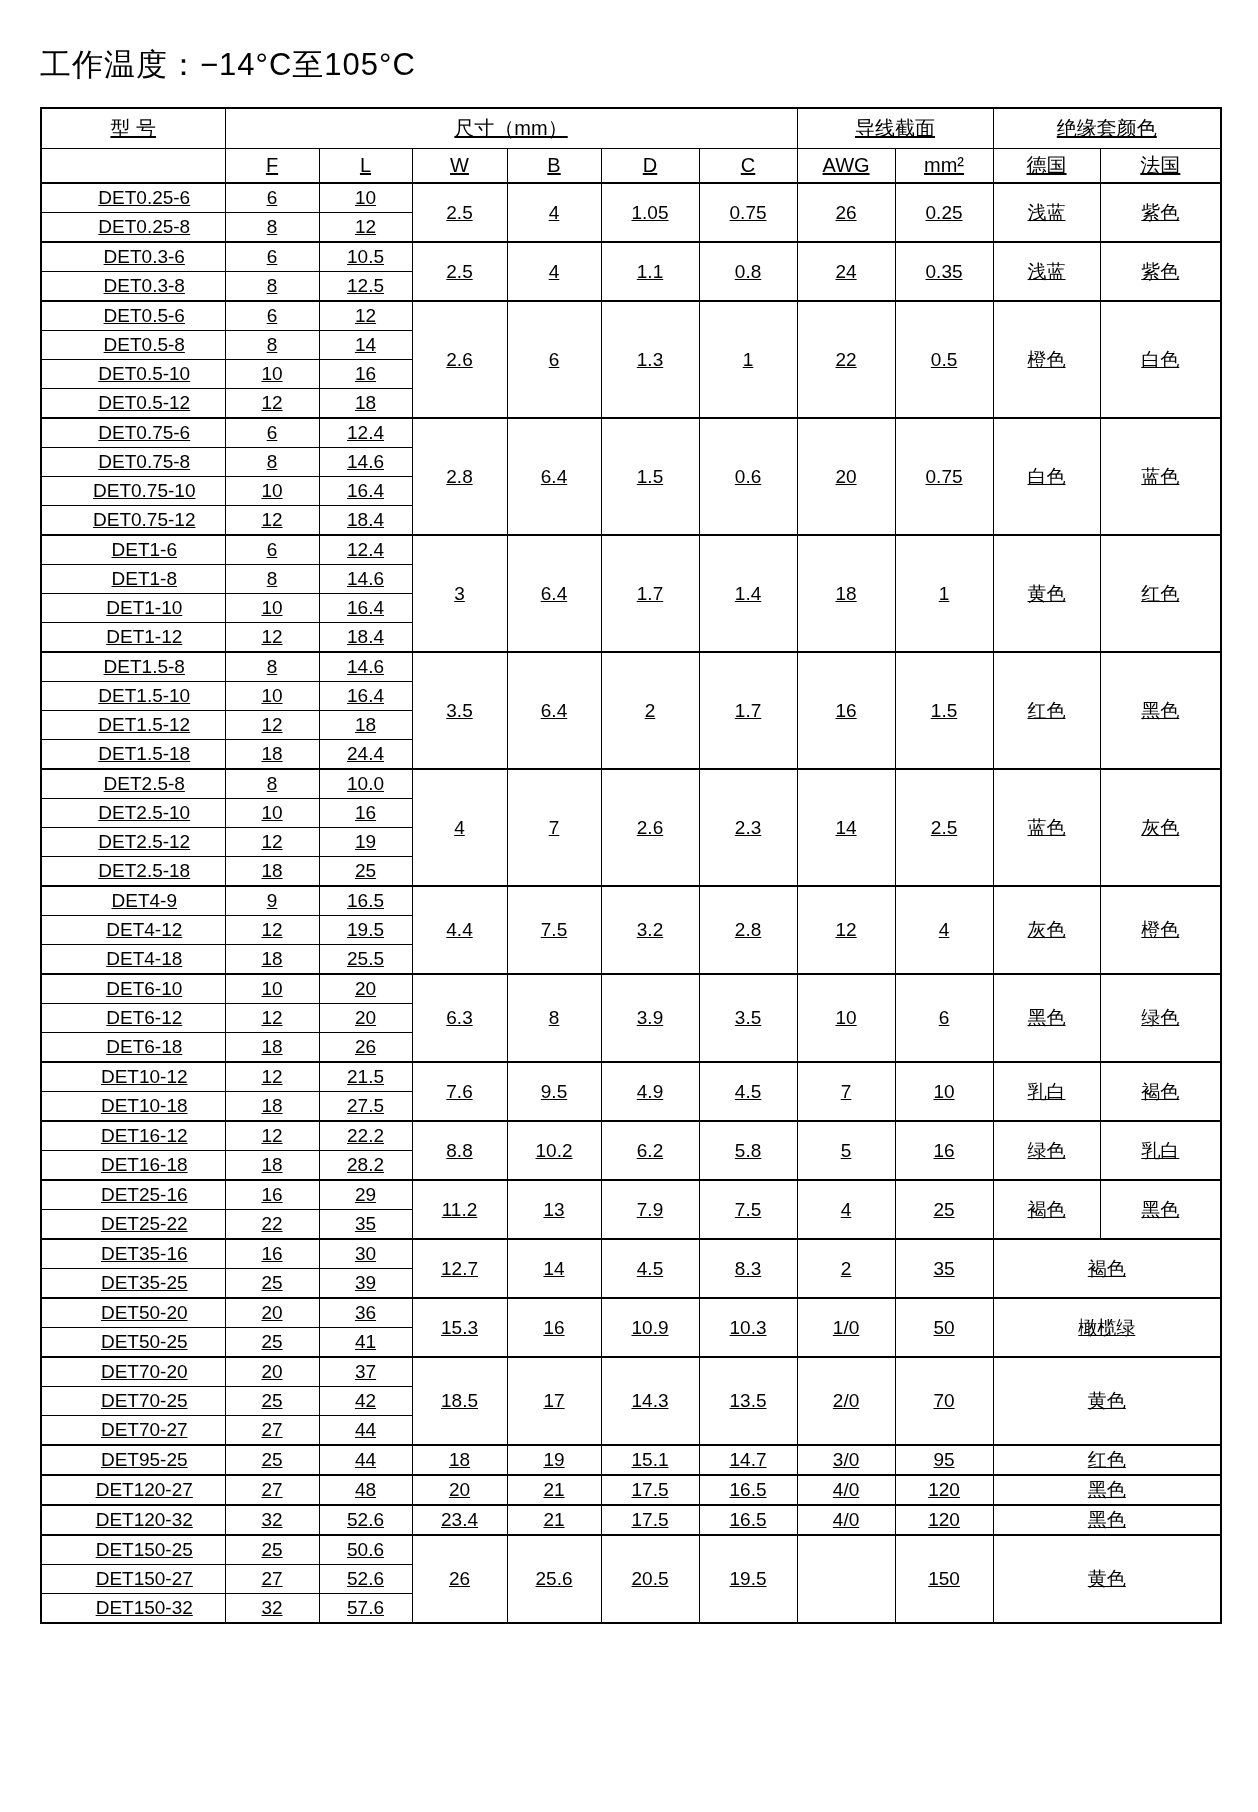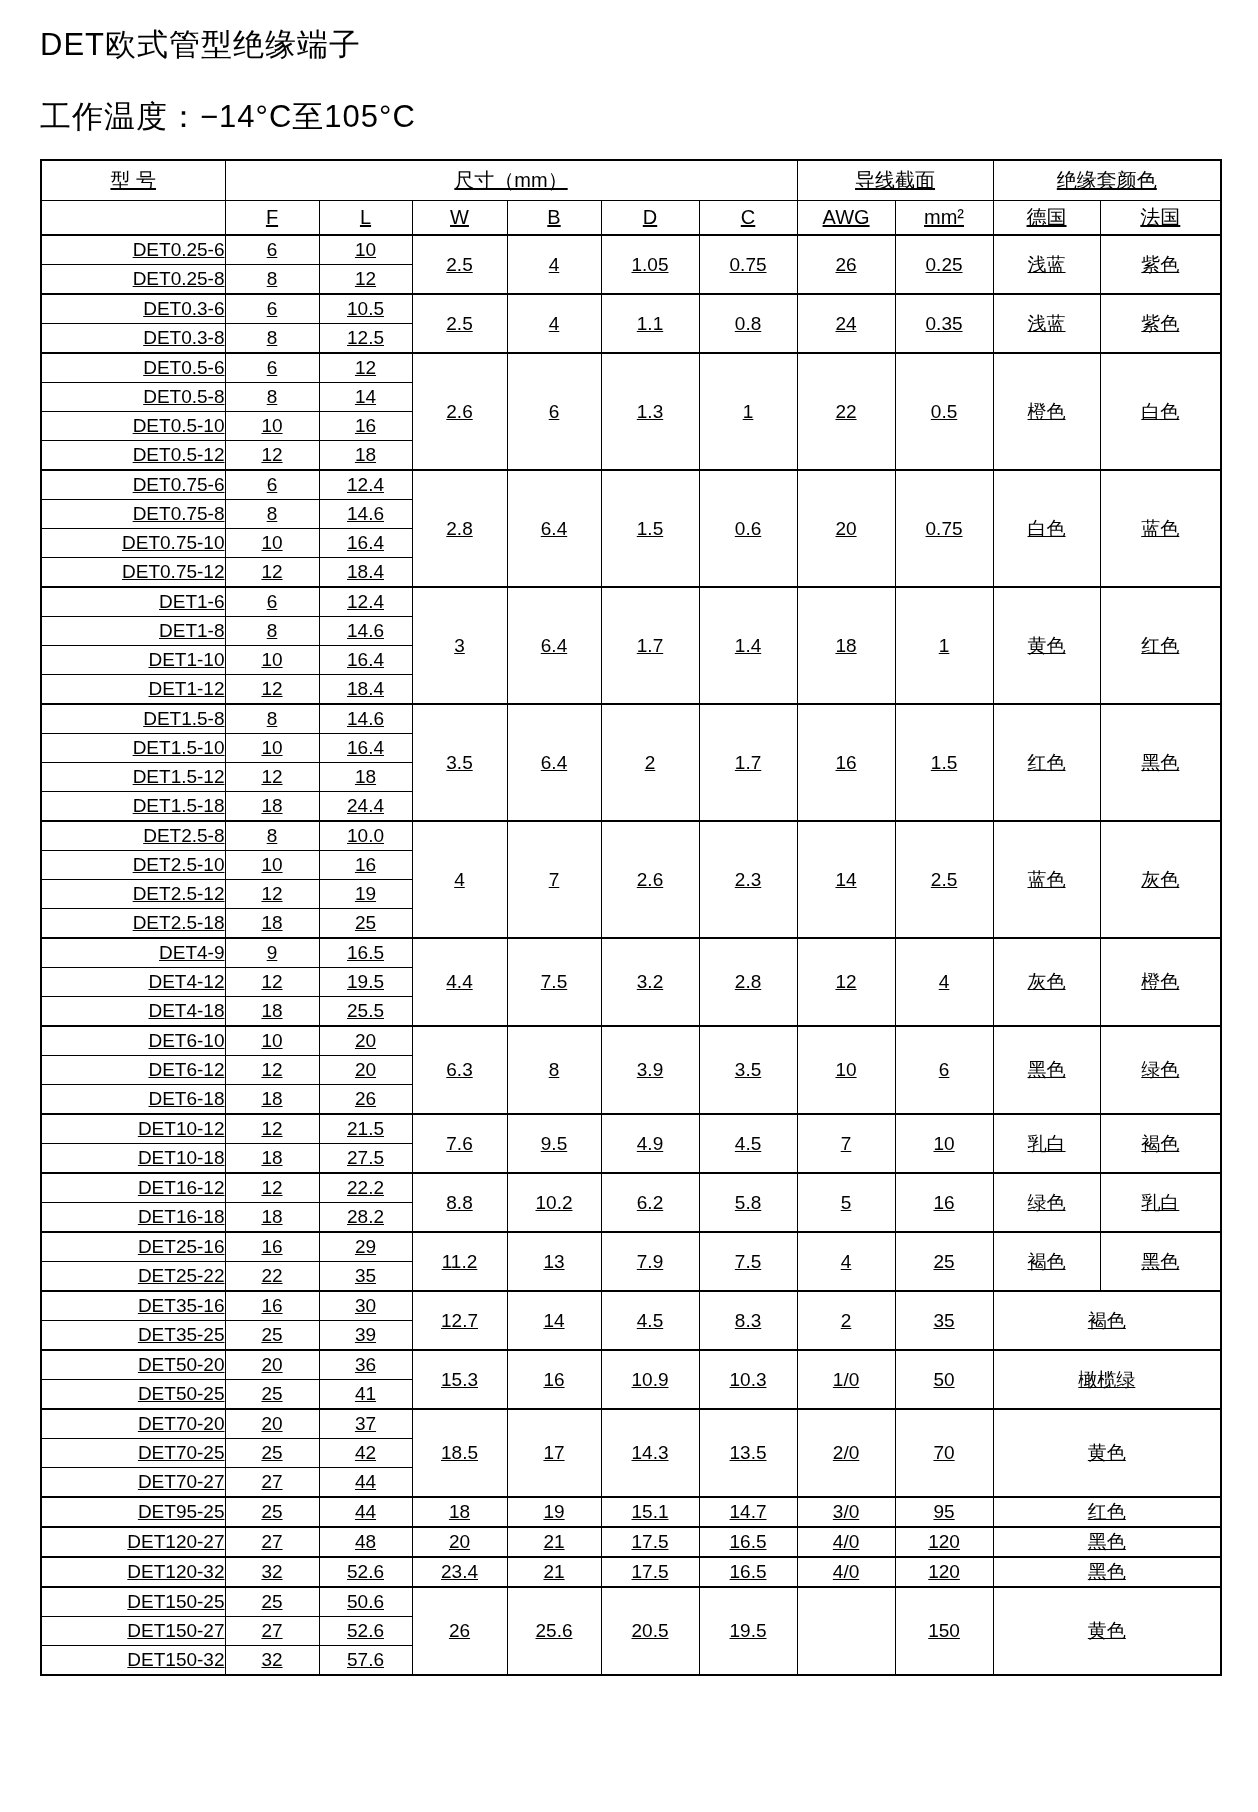--- a/index.html
+++ b/index.html
@@ -6,28 +6,27 @@
   body{width:1258px;height:1812px;font-family:"Liberation Sans","DejaVu Sans",sans-serif;}
   .page{padding:14px 38px 0 40px;}
   .title{font-size:31px;font-weight:500;letter-spacing:1px;margin:10px 0 0 0;}
   .temp{font-size:31px;font-weight:500;letter-spacing:1px;margin-top:30px;}
   .material{font-size:22px;letter-spacing:1px;margin-top:34px;}
   table.spec{border-collapse:collapse;table-layout:fixed;width:1180px;margin-top:21px;border:2px solid #000;text-decoration:underline;}
   .spec th,.spec td{border:1px solid #000;font-weight:400;text-align:center;vertical-align:middle;
     font-size:19px;line-height:1.15;padding:0;height:28px;overflow:hidden;white-space:nowrap;}
   .spec thead tr.h1 th{height:39px;font-size:20px;}
   .spec thead tr.h2 th{height:33px;font-size:20px;}
-  .spec td.model{text-align:right;padding-left:22px;}
+  .spec td.model{text-align:center;padding-left:22px;}
   .spec tr.gstart td{border-top:2px solid #000;}
 </style>
 </head>
 <body>
 
 <div class="page">
-  <div class="title">DET欧式管型绝缘端子</div>
   <div class="temp">工作温度：−14°C至105°C</div>
 
   <table class="spec">
     <colgroup>
       <col style="width:184px">
         <col style="width:94px">
         <col style="width:93px">
       <col style="width:95px">
         <col style="width:94px">
         <col style="width:98px">

